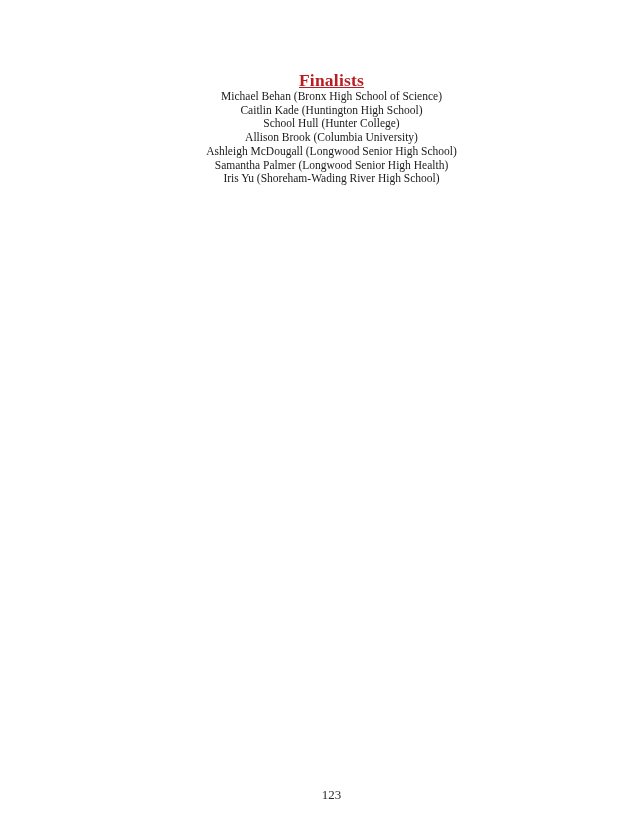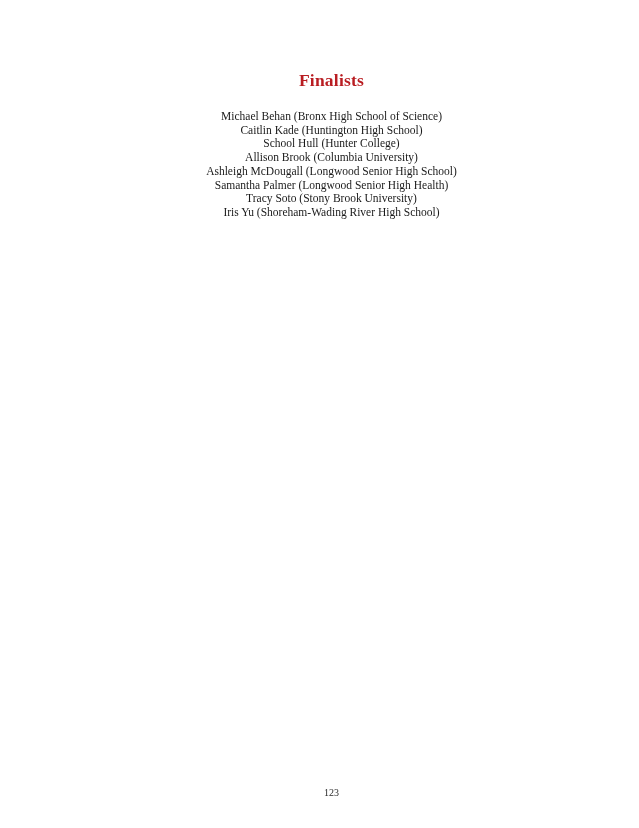--- a/index.html
+++ b/index.html
@@ -25,49 +25,48 @@
   .title {
     margin: 0;
     padding-top: 70px;
     font-size: 17.5px;
     line-height: 20px;
     font-weight: bold;
     color: #b91d22;
     letter-spacing: 0.2px;
   }
   .entries {
-    margin-top: 20px;
+    margin-top: 0;
   }
   .entry {
     font-size: 11.5px;
     line-height: 13.7px;
     color: #1a1a1a;
     white-space: nowrap;
   }
   .pageno {
     position: absolute;
     left: 24px;
     top: 787px;
     width: 615px;
     text-align: center;
-    font-size: 10px;
+    font-size: 13px;
     color: #2a2a2a;
   }
 </style>
 </head>
 <body>
 
 <div class="page">
   <div class="content">
-    <h1 class="title" style="color: rgb(185, 29, 34);">Finalists</h1>
+    <h1 class="title" style="color: rgb(185, 29, 34); text-decoration: underline;">Finalists</h1>
     <div class="entries">
       <div class="entry">Michael Behan (Bronx High School of Science)</div>
       <div class="entry">Caitlin Kade (Huntington High School)</div>
       <div class="entry">School Hull (Hunter College)</div>
       <div class="entry">Allison Brook (Columbia University)</div>
       <div class="entry">Ashleigh McDougall (Longwood Senior High School)</div>
       <div class="entry">Samantha Palmer (Longwood Senior High Health)</div>
-      <div class="entry">Tracy Soto (Stony Brook University)</div>
       <div class="entry">Iris Yu (Shoreham-Wading River High School)</div>
     </div>
   </div>
   <div class="pageno">123</div>
 </div>
 
 </body></html>

